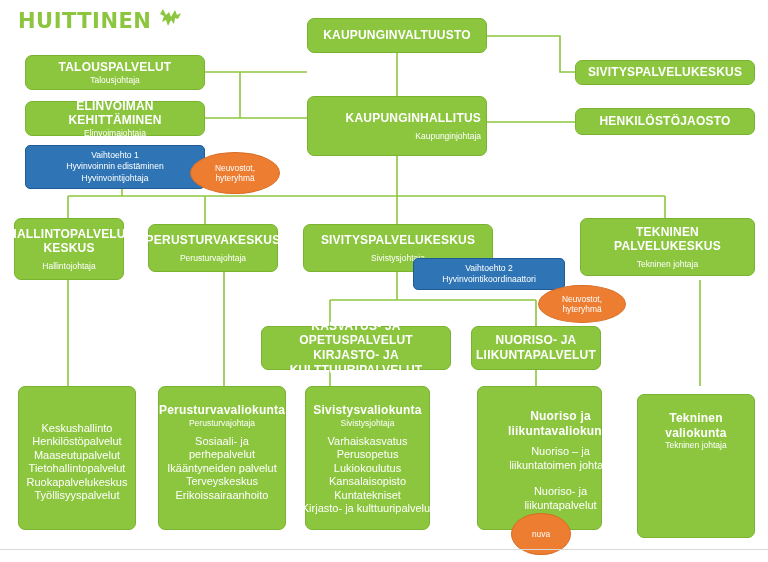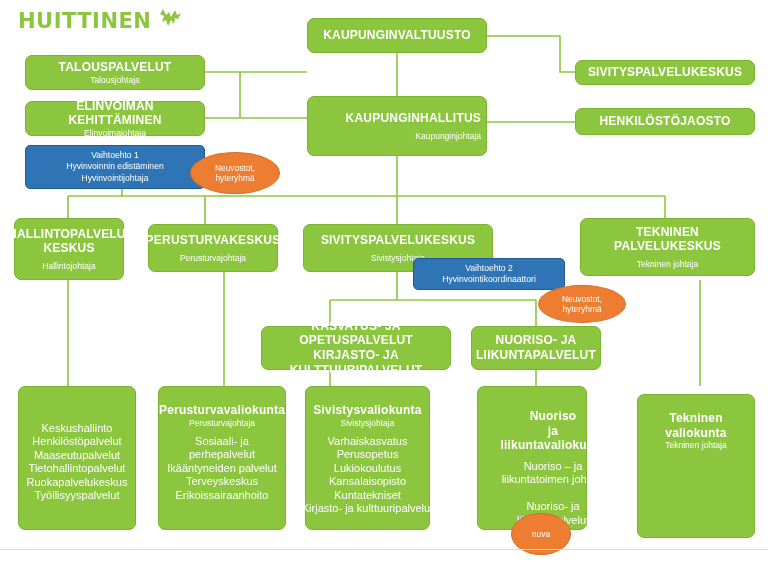--- a/index.html
+++ b/index.html
@@ -228,21 +228,21 @@
     <div class="body" id="col2">
         <div>Varhaiskasvatus</div>
         <div>Perusopetus</div>
         <div>Lukiokoulutus</div>
         <div>Kansalaisopisto</div>
         <div>Kuntatekniset</div>
         <div>Kirjasto- ja kulttuuripalvelut</div>
       </div>
   </div>
 
-  <div class="box" style="left:477px;top:386px;width:110px;height:144px;justify-content:flex-start;padding-top:22px;padding-left:47px;">
+  <div class="box" style="left:477px;top:386px;width:125px;height:144px;justify-content:flex-start;padding-top:22px;padding-left:47px;">
     <div class="t">Nuoriso ja</div>
     <div class="t">liikuntavaliokunta</div>
     <div class="body" id="col3">
         <div>Nuoriso – ja</div>
         <div>liikuntatoimen johtaja</div>
         <div>&nbsp;</div>
         <div>Nuoriso- ja</div>
         <div>liikuntapalvelut</div>
       </div>
   </div>

